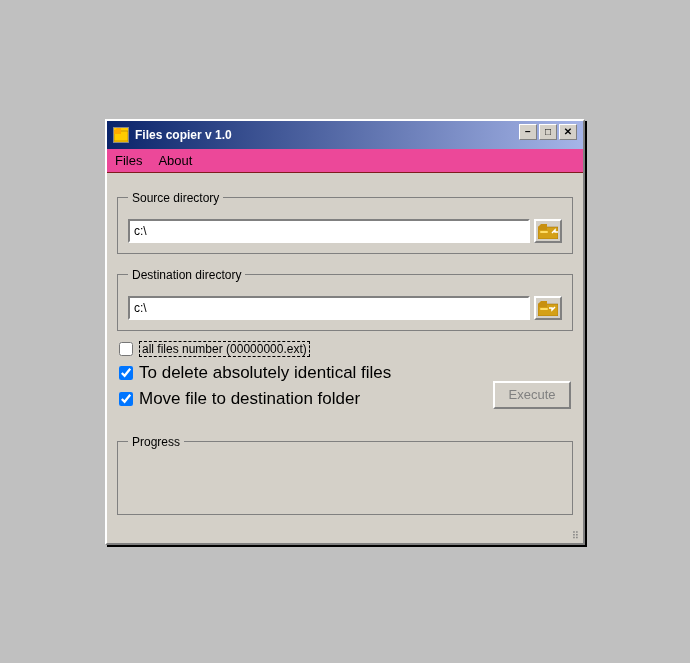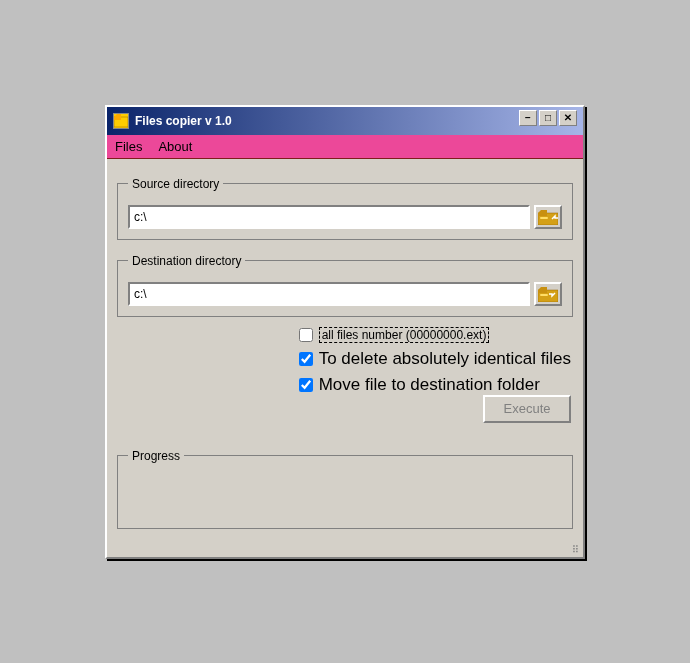--- a/index.html
+++ b/index.html
@@ -155,31 +155,30 @@
       font-size: 12px;
       border: 1px dashed #000;
       padding: 0 2px;
     }
 
     .bottom-row {
       display: flex;
       align-items: flex-end;
       justify-content: space-between;
       padding: 0 2px;
-      flex-direction: column;
     }
 
     .checkboxes-col {
       display: flex;
       flex-direction: column;
       gap: 6px;
     }
 
     .execute-btn {
-      width: 88px;
+      width: 78px;
       height: 28px;
       background: #d4d0c8;
       border: 2px solid;
       border-color: #ffffff #808080 #808080 #ffffff;
       cursor: pointer;
       font-size: 13px;
       color: #808080;
       text-align: center;
       display: flex;
       align-items: center;

